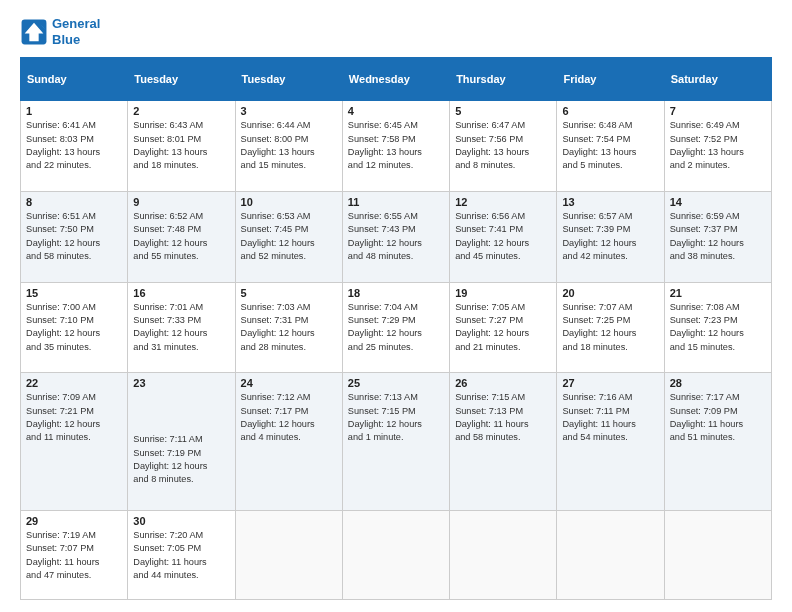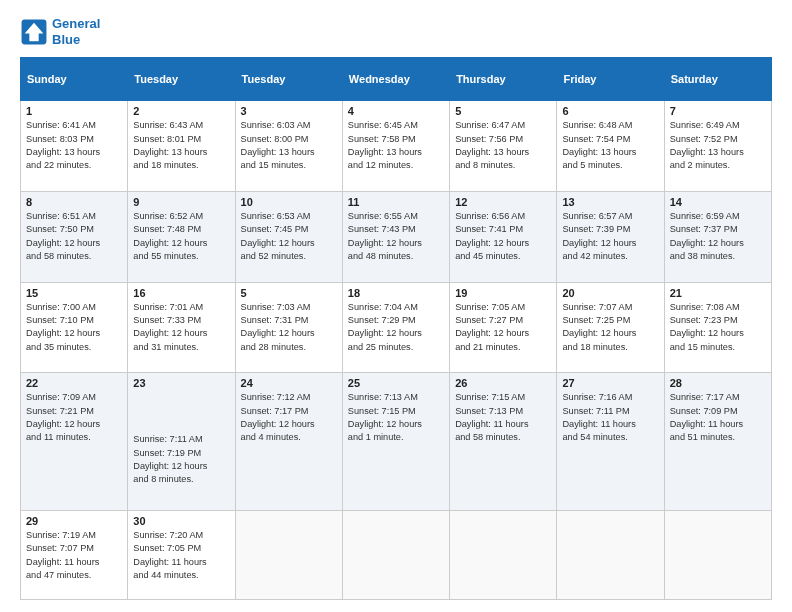--- a/index.html
+++ b/index.html
@@ -145,21 +145,21 @@
           </td>
           <td class="row-white">
             <span class="day-num">2</span>
             <div class="day-info" style="white-space: pre-line;">Sunrise: 6:43 AM
 Sunset: 8:01 PM
 Daylight: 13 hours
 and 18 minutes.</div>
           </td>
           <td class="row-white">
             <span class="day-num">3</span>
-            <div class="day-info" style="white-space: pre-line;">Sunrise: 6:03 AM
+            <div class="day-info" style="white-space: pre-line;">Sunrise: 6:44 AM
 Sunset: 8:00 PM
 Daylight: 13 hours
 and 15 minutes.</div>
           </td>
           <td class="row-white">
             <span class="day-num">4</span>
             <div class="day-info" style="white-space: pre-line;">Sunrise: 6:45 AM
 Sunset: 7:58 PM
 Daylight: 13 hours
 and 12 minutes.</div>

